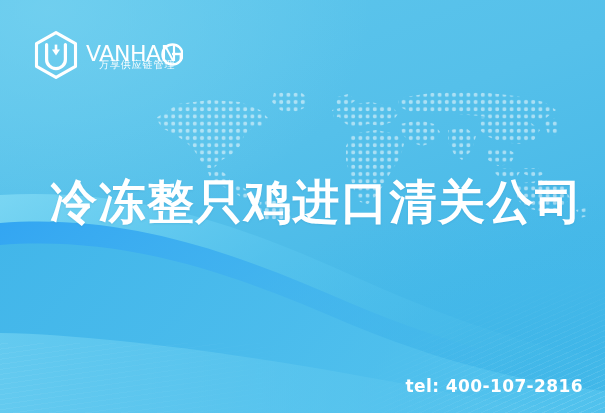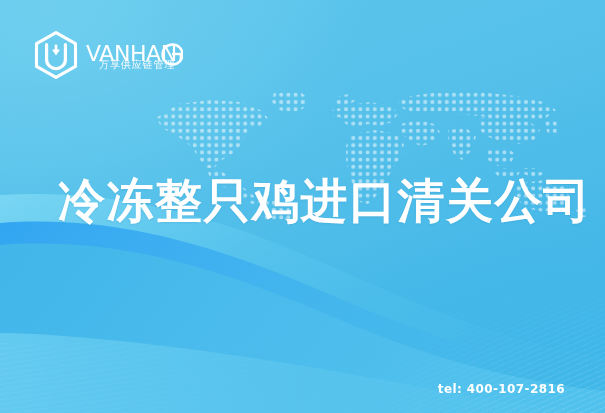--- a/index.html
+++ b/index.html
@@ -119,38 +119,38 @@
     letter-spacing: 0.9px;
     color: #ffffff;
     white-space: nowrap;
     font-family: "DejaVu Sans", sans-serif;
     opacity: 0.97;
   }
 
   
   #headline {
     position: absolute;
-    left: 58px;
+    left: 50px;
     top: 178px;
     font-size: 47px;
     line-height: 1;
     font-weight: bold;
     color: #ffffff;
     letter-spacing: 1.5px;
     white-space: nowrap;
-    font-family: Liberation Serif, serif;
+    font-family: Liberation Sans, sans-serif;
     text-shadow: 0 1px 2px rgba(40,130,180,0.18);
   }
 
   
   #tel {
     position: absolute;
-    right: 40px;
+    right: 22px;
     bottom: 17px;
-    font-size: 12px;
+    font-size: 17px;
     font-weight: bold;
     color: #ffffff;
     letter-spacing: 0.4px;
     white-space: nowrap;
     font-family: "DejaVu Sans", "Liberation Sans", sans-serif;
   }
 </style>
 </head>
 <body>
 

